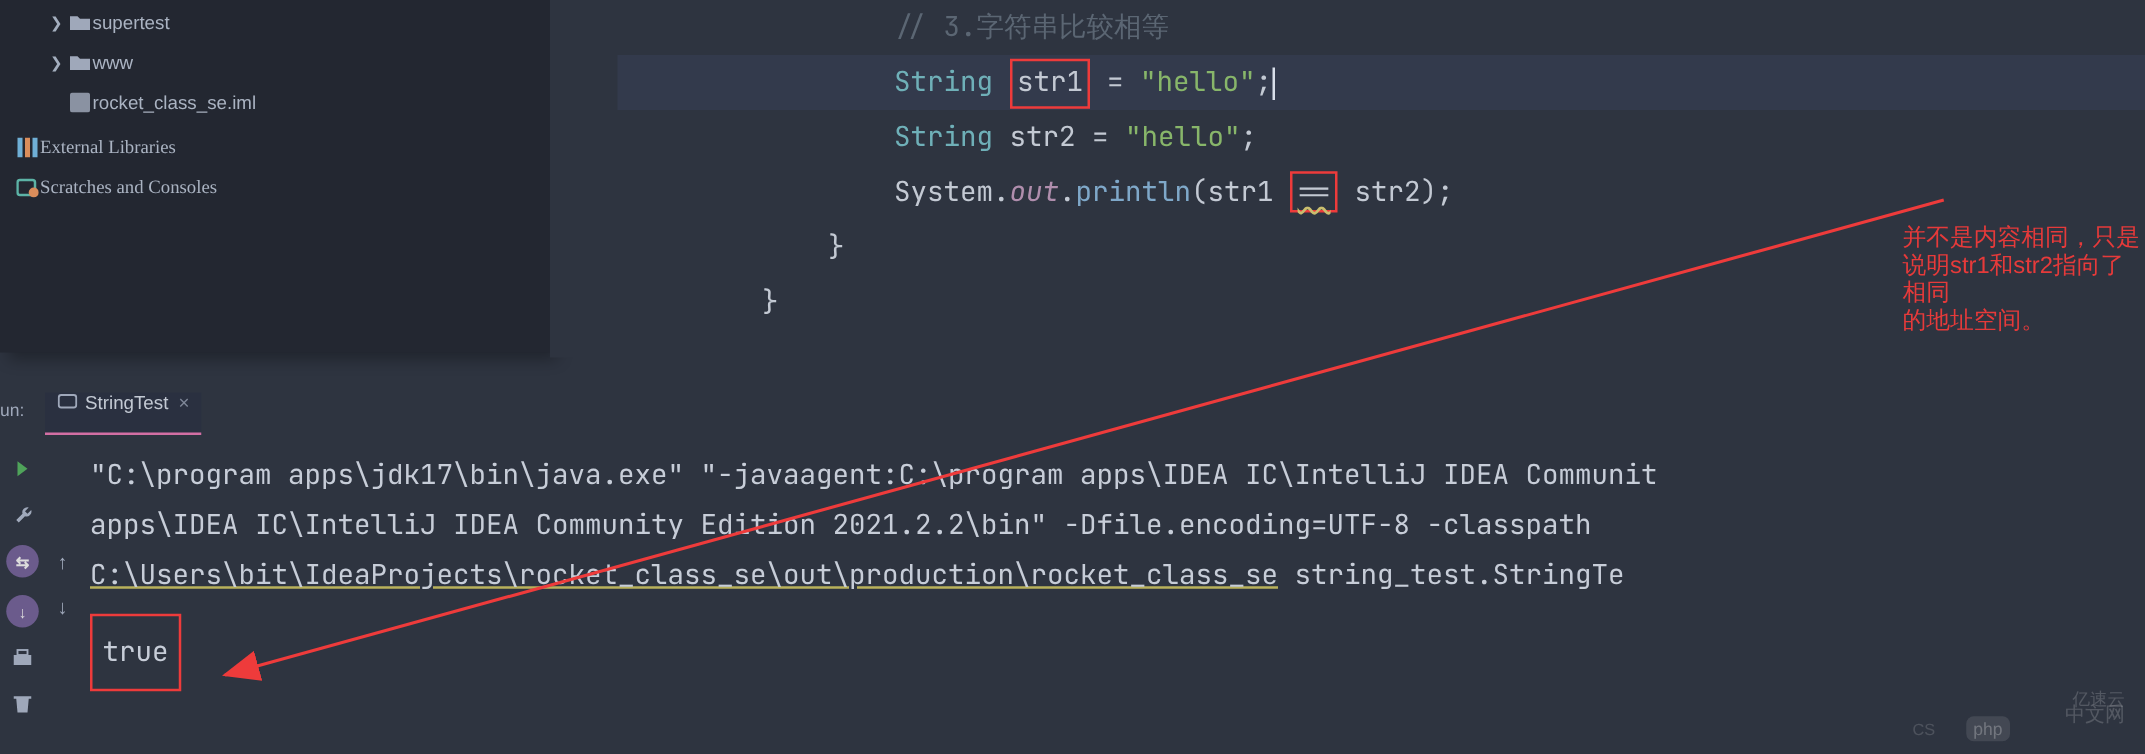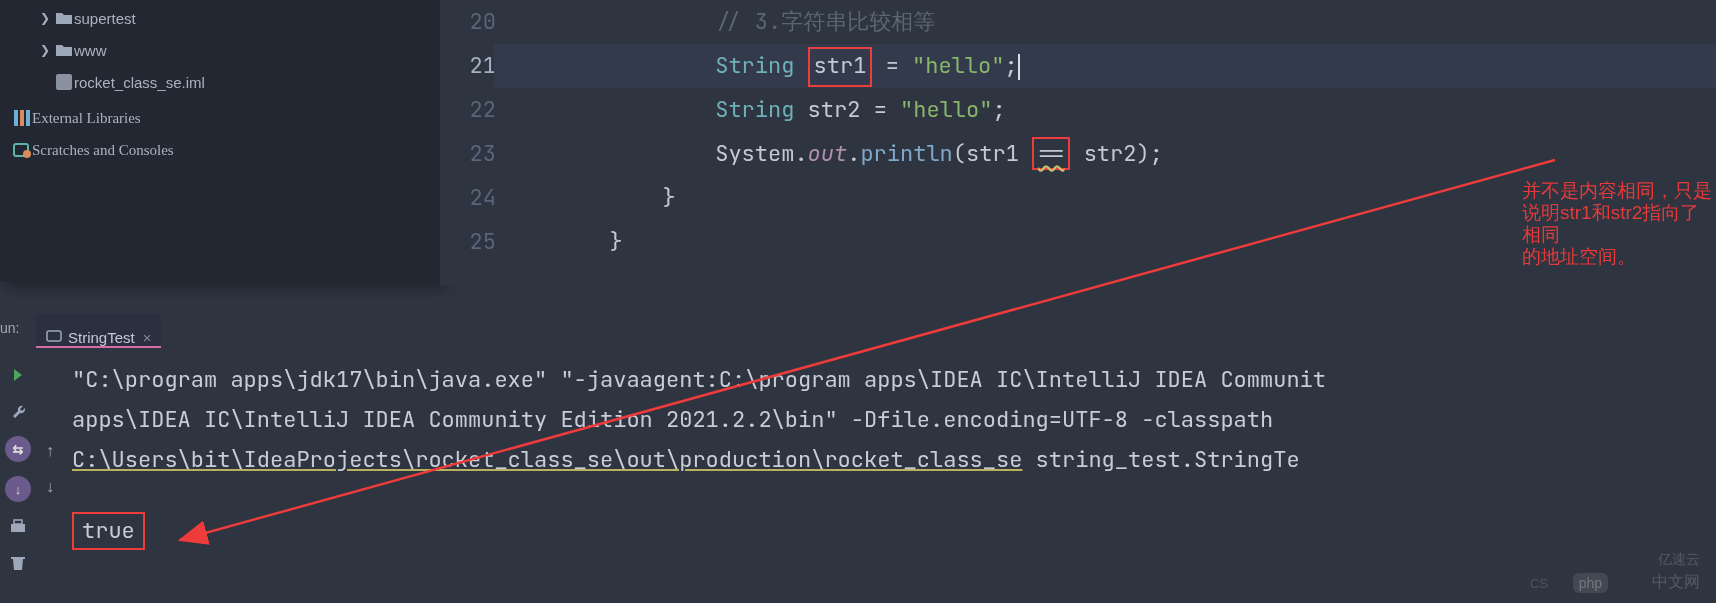--- a/index.html
+++ b/index.html
@@ -91,21 +91,21 @@
     position: absolute;
     left: 0px; top: 320px;
     width: 32px;
     font-size: 14px;
     color: #9FA8BA;
   }
   .run-tab {
     position: absolute;
     left: 36px; top: 314px;
     height: 34px;
-    display:flex; align-items:flex-end;
+    display:flex; align-items:flex-start;
     background: #2A3040;
     padding: 0 10px;
     border-bottom: 2px solid #D36FA4;
     font-size: 15px;
     color: #C3C9D3;
   }
   .run-tab .x { margin-left: 8px; color: #7F8798; }
   .toolbar-left {
     position: absolute;
     left: 0; top: 354px;
@@ -131,26 +131,26 @@
     left: 72px; top: 360px; right: 0; bottom: 0;
     font-family: "Consolas","JetBrains Mono",monospace;
     font-size: 22px;
     color: #C7CDD8;
     line-height: 40px;
   }
   .console .underline { text-decoration: underline; text-decoration-color: #B9B15B; color: #C7CDD8; }
   .output-box {
     display:inline-block;
     border: 2px solid #EE3B3B;
-    padding: 0 8px;
+    padding: 12px 8px;
     line-height: 34px;
-    margin-top: 32px;
-  }
-  
-  .wm1 { position:absolute; right:16px; bottom:10px; font-size:16px; color:rgba(255,255,255,0.18);margin-left:28px; }
+    margin-top: 11px;
+  }
+  
+  .wm1 { position:absolute; right:16px; bottom:20px; font-size:16px; color:rgba(255,255,255,0.18);margin-left:28px; }
   .wm1b { position:absolute; right:108px; bottom:10px; font-size:14px; color:rgba(255,255,255,0.25); background:rgba(255,255,255,0.1); border-radius:6px; padding:2px 6px; }
   .wm2 { position:absolute; right:16px; bottom:34px; font-size:14px; color:rgba(255,255,255,0.18); }
   .wm3 { position:absolute; left:1530px; top:576px; font-size:13px; color:rgba(255,255,255,0.15); }
   
   svg.overlay { position:absolute; left:0; top:0; width:1716px; height:603px; pointer-events:none; }
 </style>
 </head>
 <body>
 
 <div class="sidebar">
@@ -196,28 +196,20 @@
       <svg width="18" height="16">
           <rect x="1" y="2" width="14" height="12" rx="2" fill="none" stroke="#5CB3A6" stroke-width="2"></rect>
           <circle cx="14" cy="12" r="4" fill="#DA8D5B"></circle>
         </svg>
     </span>
     <span class="label link-color">Scratches and Consoles</span>
   </div>
 </div>
 
 <div class="editor">
-  <div class="gutter">
-    <div>20</div>
-    <div style="color:#A6B0C3;">21</div>
-    <div>22</div>
-    <div>23</div>
-    <div>24</div>
-    <div>25</div>
-  </div>
   <div class="code">
     <div class="code-line">                <span class="tok-comment">// 3.字符串比较相等</span></div>
     <div class="code-line hl-line">                <span class="tok-type">String</span> <span class="red-box"><span class="tok-ident">str1</span></span> <span class="tok-op">=</span> <span class="tok-str">"hello"</span><span class="tok-punc">;</span><span class="caret"></span></div>
     <div class="code-line">                <span class="tok-type">String</span> <span class="tok-ident">str2</span> <span class="tok-op">=</span> <span class="tok-str">"hello"</span><span class="tok-punc">;</span></div>
     <div class="code-line">                <span class="tok-ident">System</span><span class="tok-punc">.</span><span class="tok-field">out</span><span class="tok-punc">.</span><span class="tok-method">println</span><span class="tok-punc">(</span><span class="tok-ident">str1</span> <span class="red-box-sm"><span class="tok-op warn-underline">==</span></span> <span class="tok-ident">str2</span><span class="tok-punc">)</span><span class="tok-punc">;</span></div>
     <div class="code-line">            <span class="tok-punc">}</span></div>
     <div class="code-line">        <span class="tok-punc">}</span></div>
   </div>
   <div class="annotation">
     <div>并不是内容相同，只是说明str1和str2指向了相同</div>

